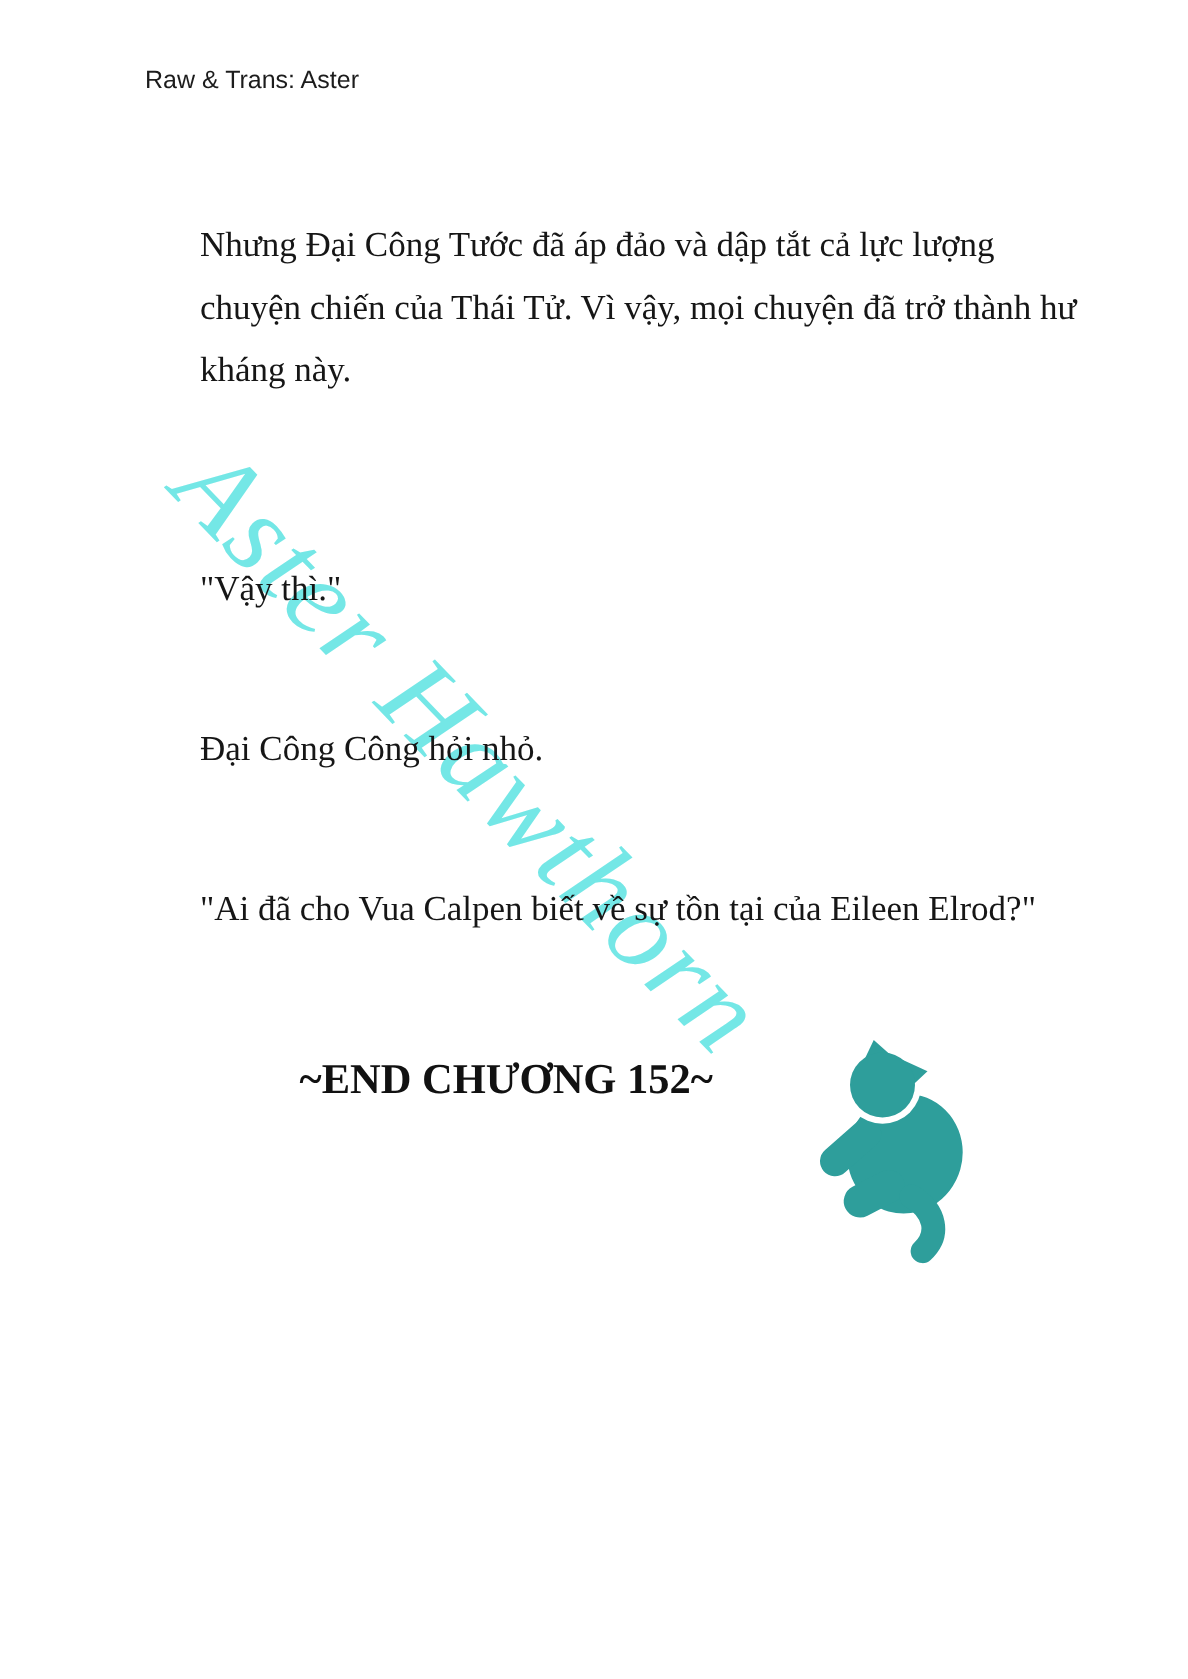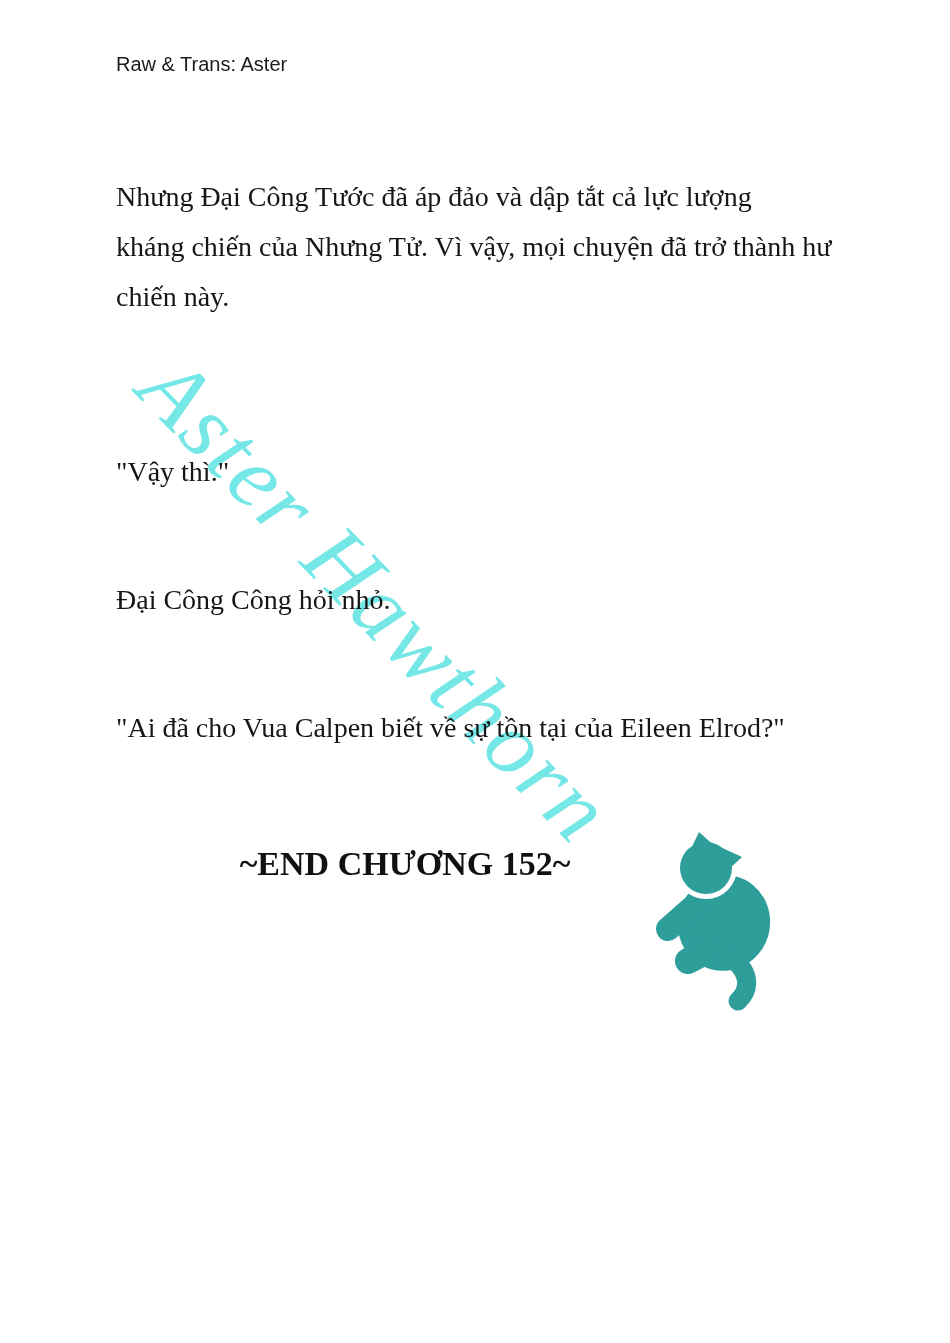--- a/index.html
+++ b/index.html
@@ -45,21 +45,21 @@
   }
   .para{
     position:absolute;
     left:116px;
     width:730px;
     font-size:28px;
     line-height:50px;
     color:var(--text-color);
     z-index:2;
   }
-  .para .line{white-space:nowrap;}
+  .para .line{white-space:nowrap;margin-left:44px;}
   .p1{top:172px;}
   .p2{top:447px;}
   .p3{top:575px;}
   .p4{top:703px;}
   .end-line{
     position:absolute;
     left:0;top:839px;
     width:810px;
     text-align:center;
     font-size:34px;
@@ -81,22 +81,22 @@
 <body>
 
 <div class="page">
 
   <div class="watermark">Aster Hawthorn</div>
 
   <div class="header">Raw &amp; Trans: Aster</div>
 
   <div class="para p1">
     <div class="line">Nhưng Đại Công Tước đã áp đảo và dập tắt cả lực lượng</div>
-    <div class="line">kháng chiến của Nhưng Tử. Vì vậy, mọi chuyện đã trở thành hư</div>
-    <div class="line">chiến này.</div>
+    <div class="line">chuyện chiến của Thái Tử. Vì vậy, mọi chuyện đã trở thành hư</div>
+    <div class="line">kháng này.</div>
   </div>
 
   <div class="para p2">
     <div class="line">"Vậy thì."</div>
   </div>
 
   <div class="para p3">
     <div class="line">Đại Công Công hỏi nhỏ.</div>
   </div>
 

